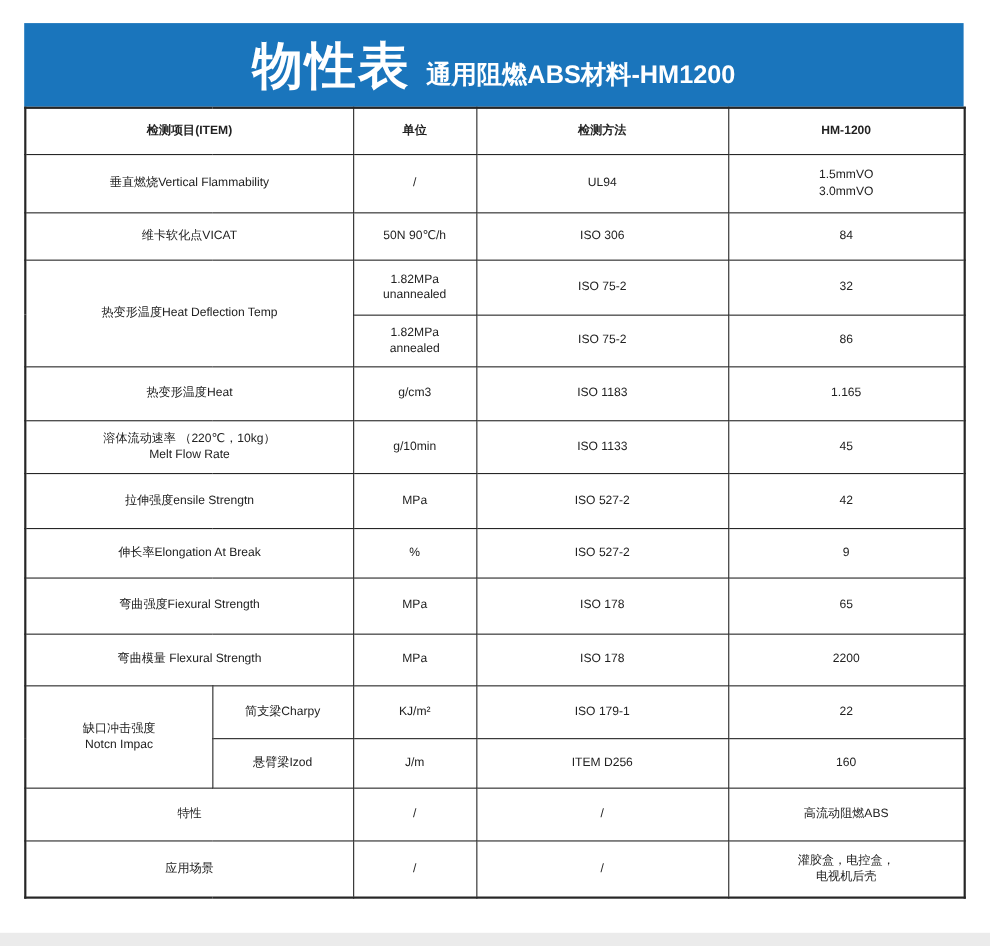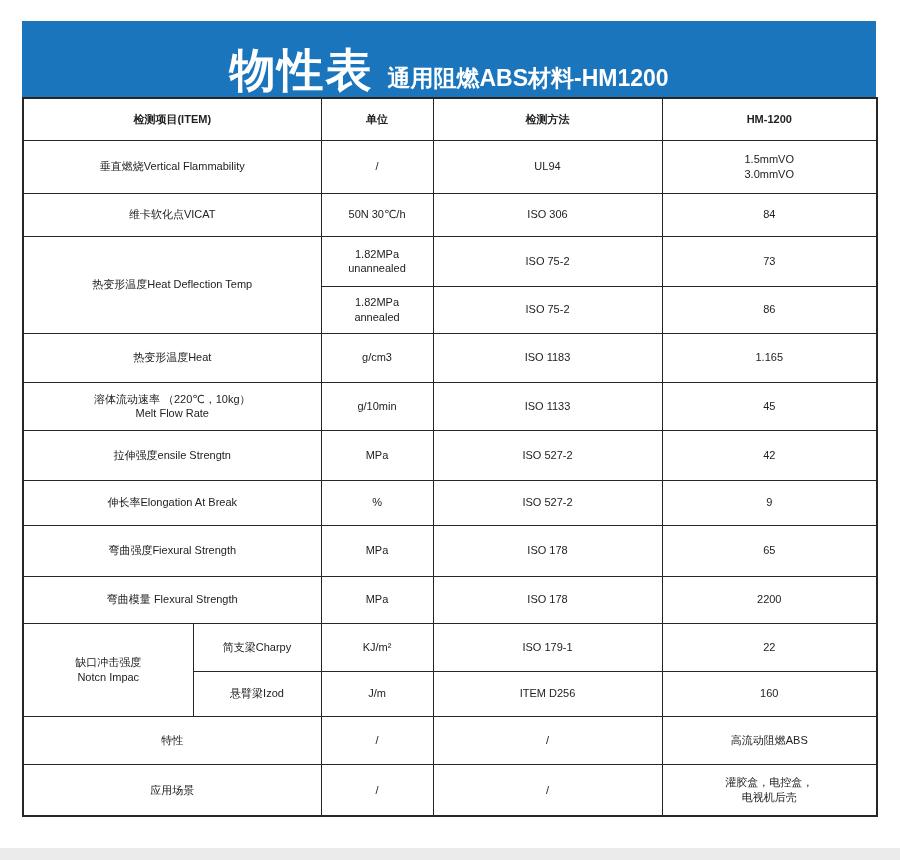--- a/index.html
+++ b/index.html
@@ -12,21 +12,21 @@
     overflow: hidden;
   }
   .page { position: absolute; inset: 0; background: #ffffff; }
 
   
   .title-bar {
     position: absolute; left: 22px; top: 21px;
     width: 854px; height: 76px;
     background: #1a75bc;
     display: flex; align-items: baseline; justify-content: center;
-    padding-top: 20px; box-sizing: border-box;
+    padding-top: 9px; box-sizing: border-box;
     gap: 14px;
   }
   .title-main {
     font-size: 46px; font-weight: 700; color: #ffffff;
     line-height: 58px; letter-spacing: 2px;
   }
   .title-sub {
     font-size: 23px; font-weight: 700; color: #ffffff;
     line-height: 34px;
   }
@@ -86,31 +86,31 @@
       <tr style="height:53px">
         <td colspan="2">垂直燃烧Vertical Flammability</td>
         <td class="unit-cell">/</td>
         <td>UL94</td>
         <td>1.5mmVO
 3.0mmVO</td>
       </tr>
 
       <tr style="height:43px">
         <td colspan="2">维卡软化点VICAT</td>
-        <td class="unit-cell">50N 30℃/h</td>
+        <td class="unit-cell">50N 90℃/h</td>
         <td>ISO 306</td>
         <td>84</td>
       </tr>
 
       <tr style="height:50px">
         <td colspan="2" rowspan="2">热变形温度Heat Deflection Temp</td>
         <td class="unit-cell">1.82MPa
 unannealed</td>
         <td>ISO 75-2</td>
-        <td>73</td>
+        <td>32</td>
       </tr>
       <tr style="height:47px">
         <td class="unit-cell">1.82MPa
 annealed</td>
         <td>ISO 75-2</td>
         <td>86</td>
       </tr>
 
       <tr style="height:49px">
         <td colspan="2">热变形温度Heat</td>

